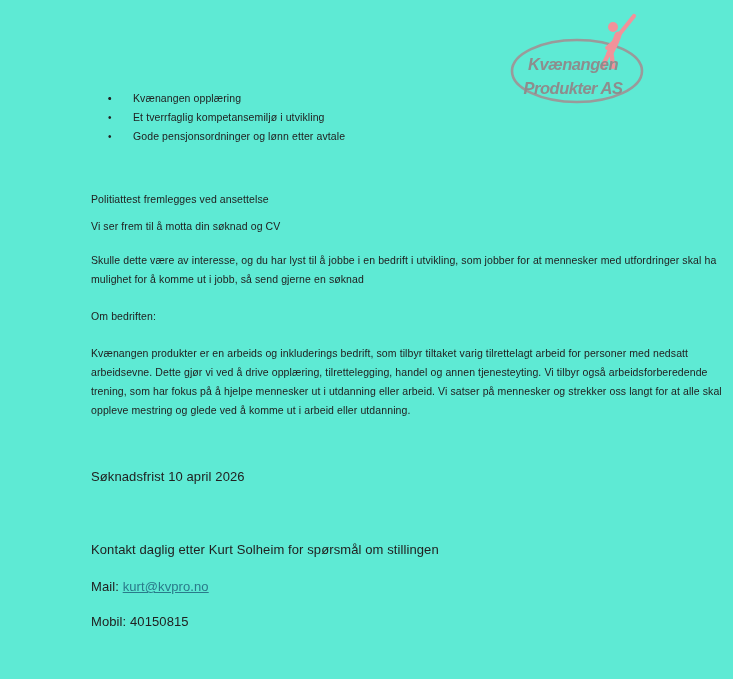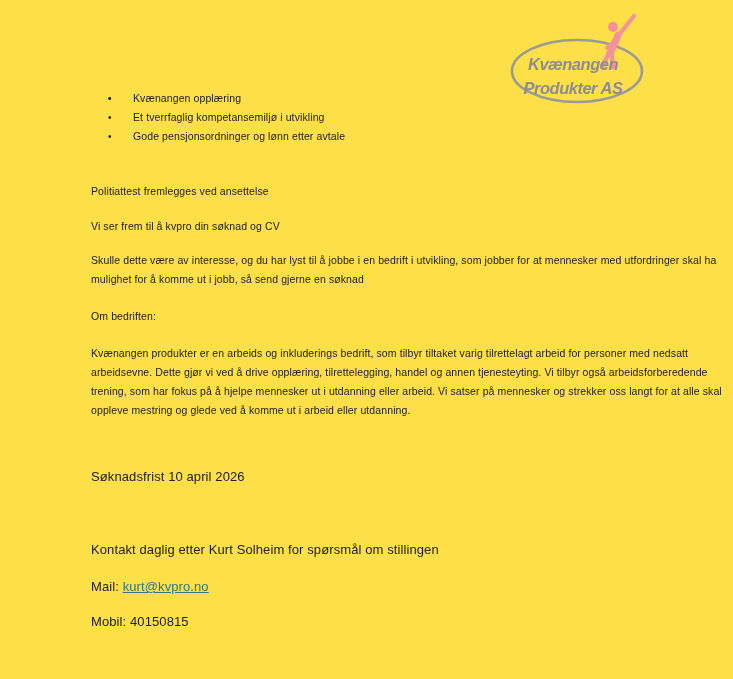--- a/index.html
+++ b/index.html
@@ -1,21 +1,21 @@
 <!DOCTYPE html>
 <html><head>
 <meta charset="utf-8">
 <style>
   * { margin: 0; padding: 0; box-sizing: border-box; }
   html, body { background: #ffffff; }
   .page {
     position: relative;
     width: 733px;
     height: 679px;
-    background: #fde047;
+    background: #5eead4;
     overflow: hidden;
     font-family: "Liberation Sans", sans-serif;
     color: #212121;
   }
   .t {
     position: absolute;
     left: 91px;
     font-size: 10.5px;
     line-height: 19px;
     letter-spacing: 0.1px;
@@ -81,23 +81,23 @@
     <li>
       <span class="marker">•</span>
       <span>Et tverrfaglig kompetansemiljø i utvikling</span>
     </li>
     <li>
       <span class="marker">•</span>
       <span>Gode pensjonsordninger og lønn etter avtale</span>
     </li>
   </ul>
 
-  <p class="t" style="top:182px;text-align:center;">Politiattest fremlegges ved ansettelse</p>
+  <p class="t" style="top:190px;text-align:center;">Politiattest fremlegges ved ansettelse</p>
 
-  <p class="t" style="top:217px;">Vi ser frem til å kvpro din søknad og CV</p>
+  <p class="t" style="top:217px;">Vi ser frem til å motta din søknad og CV</p>
 
   <p class="t wrap" style="top:251px;">Skulle dette være av interesse, og du har lyst til å jobbe i en bedrift i utvikling, som jobber for at mennesker med utfordringer skal ha mulighet for å komme ut i jobb, så send gjerne en søknad</p>
 
   <p class="t" style="top:307px;">Om bedriften:</p>
 
   <p class="t wrap" style="top:344px;">Kvænangen produkter er en arbeids og inkluderings bedrift, som tilbyr tiltaket varig tilrettelagt arbeid for personer med nedsatt arbeidsevne. Dette gjør vi ved å drive opplæring, tilrettelegging, handel og annen tjenesteyting. Vi tilbyr også arbeidsforberedende trening, som har fokus på å hjelpe mennesker ut i utdanning eller arbeid. Vi satser på mennesker og strekker oss langt for at alle skal oppleve mestring og glede ved å komme ut i arbeid eller utdanning.</p>
 
   <p class="t big" style="top:467px;">Søknadsfrist 10 april 2026</p>
 
   <p class="t big" style="top:540px;">Kontakt daglig etter Kurt Solheim for spørsmål om stillingen</p>

